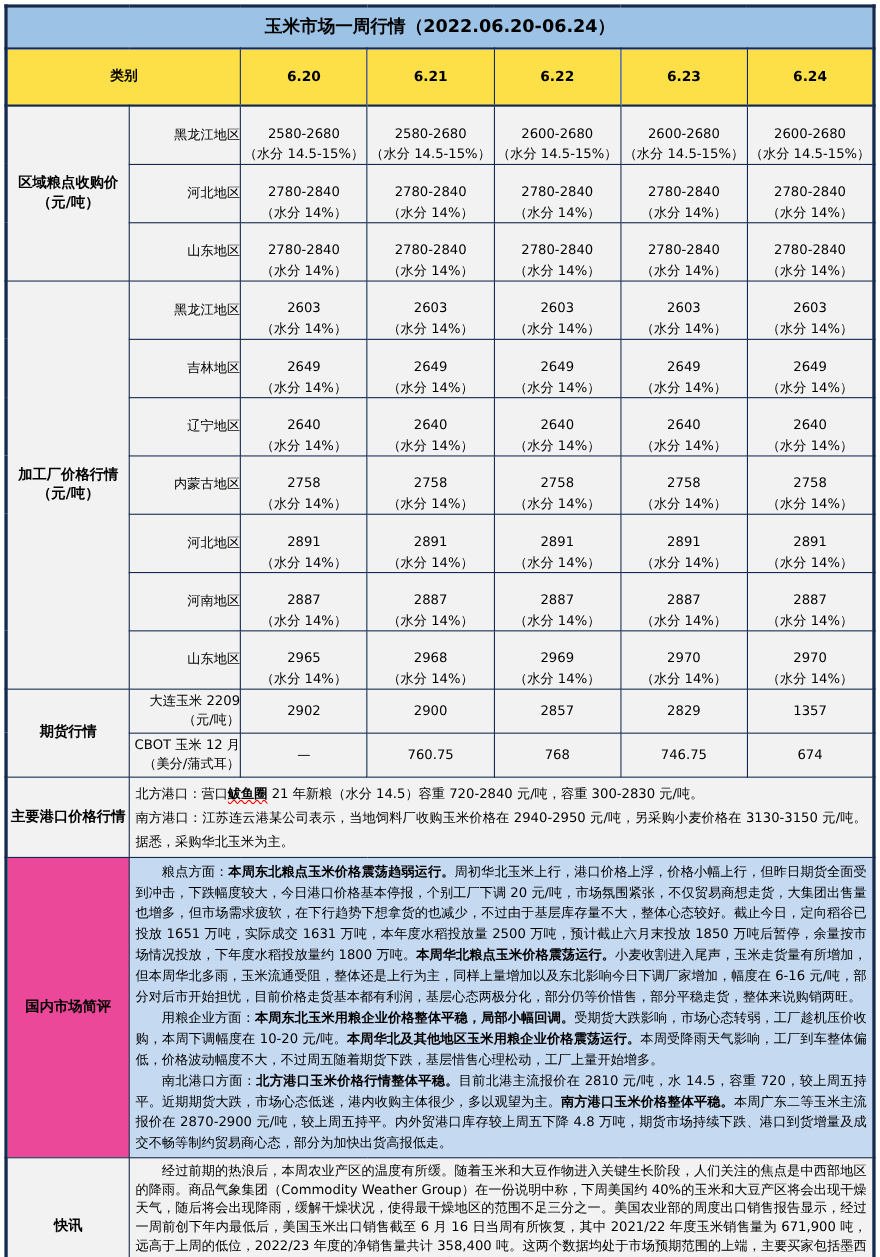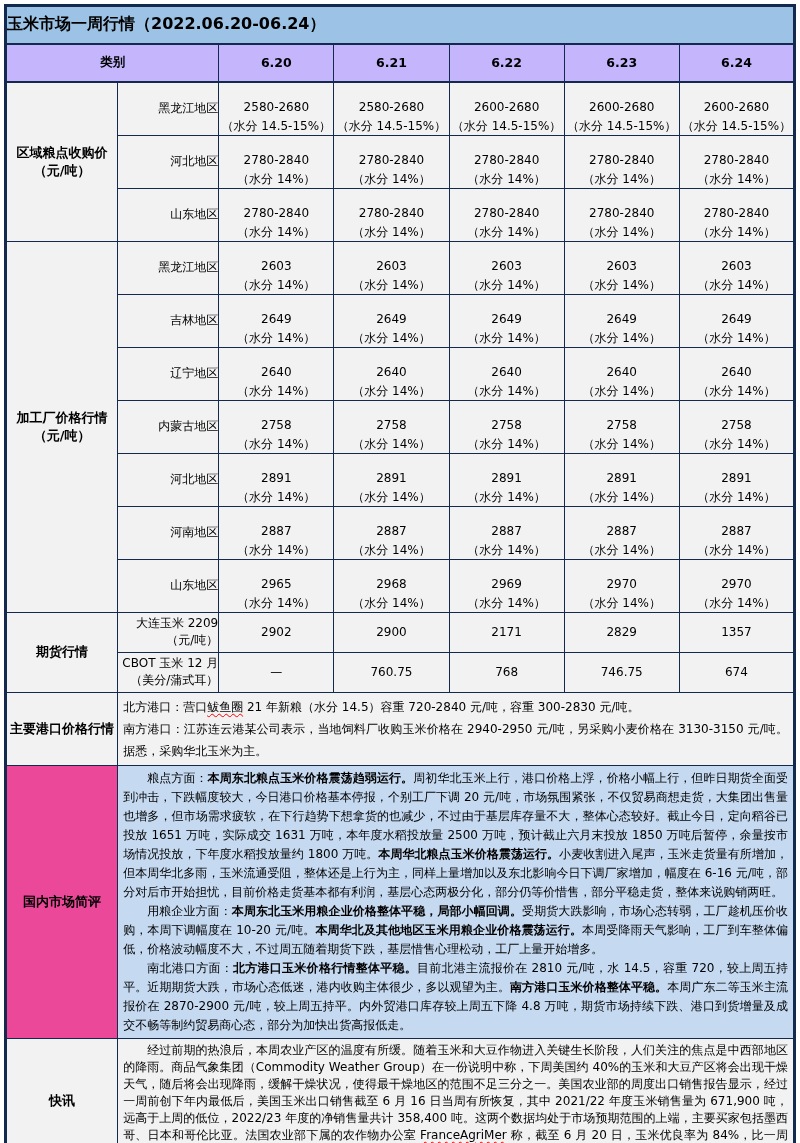--- a/index.html
+++ b/index.html
@@ -2,44 +2,44 @@
 <html><head>
 <meta charset="utf-8">
 <style>
   * { margin:0; padding:0; box-sizing:border-box; }
   html,body { width:800px; background:#ffffff; font-family:"DejaVu Sans",sans-serif; color:#000; }
   body { height:1143px; }
   table { border-collapse:collapse; table-layout:fixed; width:792px; margin:4px auto 0 4px;
           border:3px solid #13294D; }
   td { border:1px solid #13294D; overflow:hidden; vertical-align:middle; }
 
-  tr.title-row td { height:38px; background:#9CC3E6; text-align:left; font-weight:bold;
+  tr.title-row td { height:38px; background:#9CC3E6; text-align:center; font-weight:bold;
                     font-size:16px; border-bottom:2px solid #13294D; }
-  tr.header-row td { height:38px; background:#c4b5fd; text-align:center; font-weight:bold;
+  tr.header-row td { height:52px; background:#fde047; text-align:center; font-weight:bold;
                      font-size:12.5px; border-bottom:2px solid #13294D; }
 
   tr.h42 { height:42px; } tr.h43 { height:43px; } tr.h40 { height:40px; }
   tr.h73 { height:73px; } tr.h31 { height:32px; }
 
   td.lab { background:#F2F2F2; text-align:center; font-weight:bold; font-size:13px; line-height:18px; padding:0 2px; }
   td.reg { background:#F2F2F2; text-align:right; font-size:12px; line-height:17px; }
   td.cell { background:#F2F2F2; text-align:center; font-size:12px; }
   td.cell .pv { line-height:19px;margin-top:15px; }
   td.cell .pm { line-height:18px; }
   td.fcell { background:#F2F2F2; text-align:center; font-size:12px; }
 
   td.content { background:#F2F2F2; padding:3px 5px; font-size:12px; text-align:justify; }
   td.ports-cell p { line-height:22px; }
   td.review-cell { background:#C5D9F1; }
   td.review-cell p { line-height:19px; }
   td.lab.bg-rev { background:#ec4899; }
   td.bulletin-cell p { line-height:17px; }
   .indent { text-indent:2em; }
   .b { font-weight:bold; }
-  .wavy { text-decoration:underline wavy #FF0000; text-decoration-thickness:1px; text-underline-offset:2px; }
+  .wavy { text-decoration:underline wavy #FF0000; text-decoration-thickness:1px; text-underline-offset:2px;font-weight:bold; }
 
   tr.remark-row td { background:#9CC3E6; }
   td.remark-text { font-weight:bold; font-size:12.5px; padding-left:26px; }
 </style>
 </head>
 <body>
 
 <table>
   <colgroup>
     <col style="width:112px">
@@ -306,21 +306,21 @@
   </tr>
 
   <tr class="h40">
     <td class="lab" rowspan="2">期货行情</td>
     <td class="reg">
       <div>大连玉米 2209</div>
       <div>（元/吨）</div>
     </td>
     <td class="fcell">2902</td>
     <td class="fcell">2900</td>
-    <td class="fcell">2171</td>
+    <td class="fcell">2857</td>
     <td class="fcell">2829</td>
     <td class="fcell">1357</td>
   </tr>
   <tr class="h40">
     <td class="reg">
       <div>CBOT 玉米 12 月</div>
       <div>（美分/蒲式耳）</div>
     </td>
     <td class="fcell">—</td>
     <td class="fcell">760.75</td>

